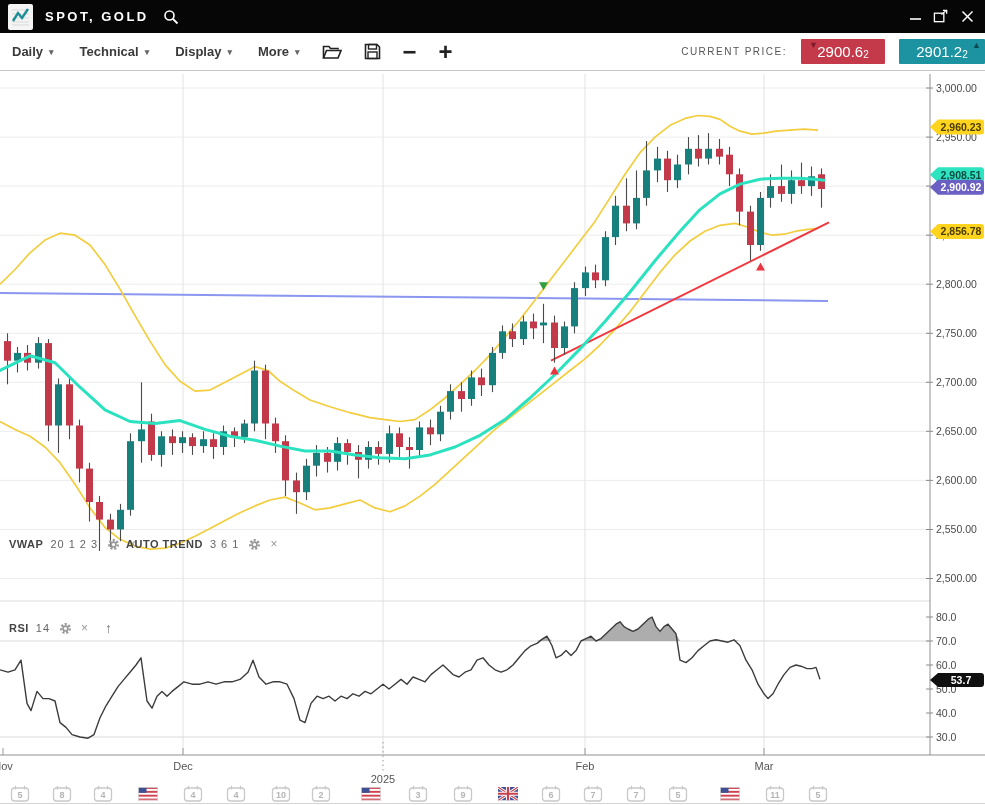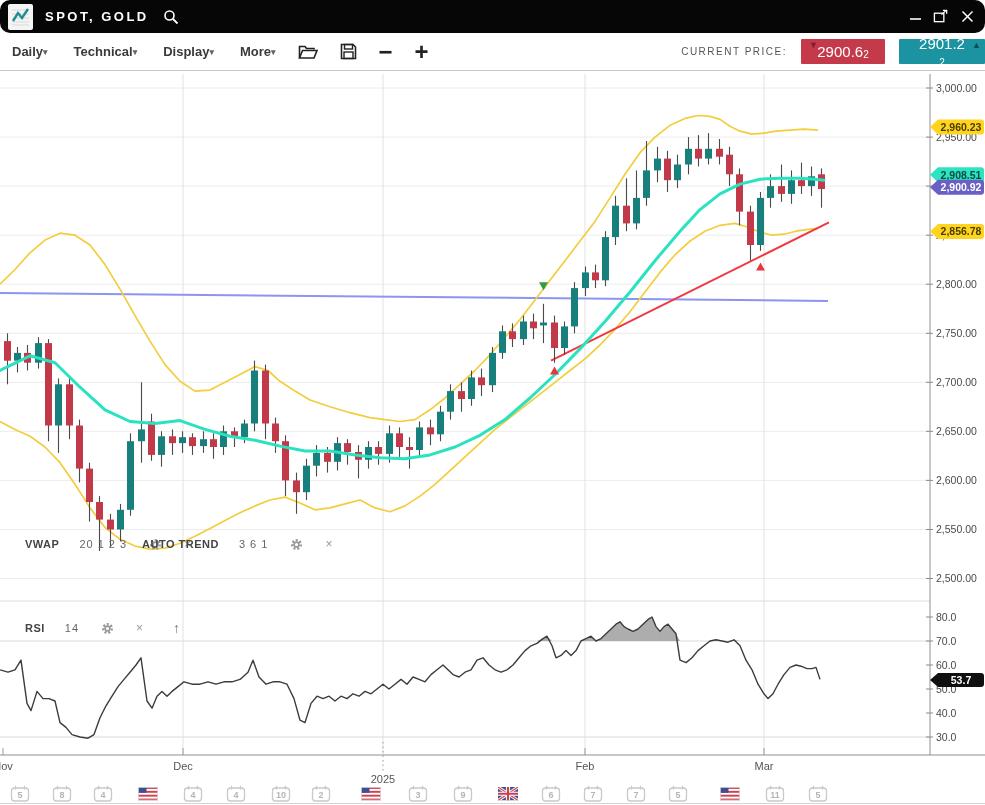--- a/index.html
+++ b/index.html
@@ -1,52 +1,52 @@
 <!DOCTYPE html>
 <html><head>
 <meta charset="utf-8">
 <style>
   html,body{margin:0;padding:0;background:#fff;}
   .app{position:relative;width:985px;height:805px;overflow:hidden;background:#fff;
        font-family:"Liberation Sans",sans-serif;box-sizing:border-box;}
   
   .titlebar{position:absolute;left:0;top:0;width:985px;height:33px;background:#060606;
-            display:flex;align-items:center;border-radius:10px;}
+            display:flex;align-items:center;}
   .app-icon{width:25px;height:26px;background:#f4f4f4;border-radius:2px;margin:0 0 0 8px;
             display:flex;align-items:center;justify-content:center;}
   .tb-title{color:#fff;font-size:13px;font-weight:bold;letter-spacing:2.5px;margin-left:12px;}
   .tb-search{margin-left:14px;display:flex;align-items:center;}
   .win-controls{margin-left:auto;display:flex;align-items:center;gap:10px;padding-right:10px;}
   .win-btn{width:16px;height:16px;display:flex;align-items:center;justify-content:center;}
   
   .toolbar{position:absolute;left:0;top:33px;width:985px;height:38px;background:#fff;
            border-bottom:1px solid #c6c6c6;display:flex;align-items:center;box-sizing:border-box;}
-  .menu{display:flex;align-items:center;gap:0;font-size:13px;font-weight:bold;color:#3a3a3a;
+  .menu{display:flex;align-items:center;gap:6px;font-size:13px;font-weight:bold;color:#3a3a3a;
         margin-left:26px;cursor:pointer;}
   .menu:first-child{margin-left:12px;}
   .caret{font-size:9px;color:#666;}
   .tbicon{margin-left:22px;display:flex;align-items:center;color:#222;}
   .tbicon.mathsym{font-size:24px;font-weight:bold;line-height:20px;}
   .cp-label{margin-left:auto;font-size:10px;color:#555;letter-spacing:1.5px;}
   .price-badge{position:relative;margin-left:14px;height:25px;display:flex;align-items:center;
         justify-content:center;color:#fff;font-size:15px;border-radius:1px;}
   .price-badge sub{font-size:10px;margin-top:5px;}
   .price-badge .arr{position:absolute;font-size:9px;line-height:9px;}
   .badge-bid{width:84px;background:#c43a4b;}
   .badge-bid .arr{left:8px;top:2px;color:#7e1d2a;}
-  .badge-ask{width:86px;background:#1b93a0;margin-right:0;flex-direction:column;}
+  .badge-ask{width:86px;background:#1b93a0;margin-right:0;}
   .badge-ask .arr{right:4px;top:2px;color:#0b4a52;}
   
   .chart-wrap{position:absolute;left:0;top:72px;width:830px;height:733px;}
   svg{display:block;font-family:"Liberation Sans",sans-serif;}
   text.axlbl{font-size:10.5px;fill:#4a4a4a;}
   text.month{font-size:11px;fill:#555;}
   text.bdg{font-size:10.5px;font-weight:bold;}
   
-  .ind{position:absolute;display:flex;align-items:center;gap:18px;font-size:11px;color:#444;height:16px;margin-left:16px;}
+  .ind{position:absolute;display:flex;align-items:center;gap:5px;font-size:11px;color:#444;height:16px;}
   .ind b{font-weight:bold;letter-spacing:.5px;}
   .ind .params{color:#666;margin-left:2px;letter-spacing:1px;text-align:right;}
   .ind .ibtn{color:#9a9a9a;font-size:12px;line-height:12px;cursor:pointer;margin-left:4px;display:flex;align-items:center;}
 </style>
 </head>
 <body>
 
 <div class="app">
 
   <div class="titlebar">

